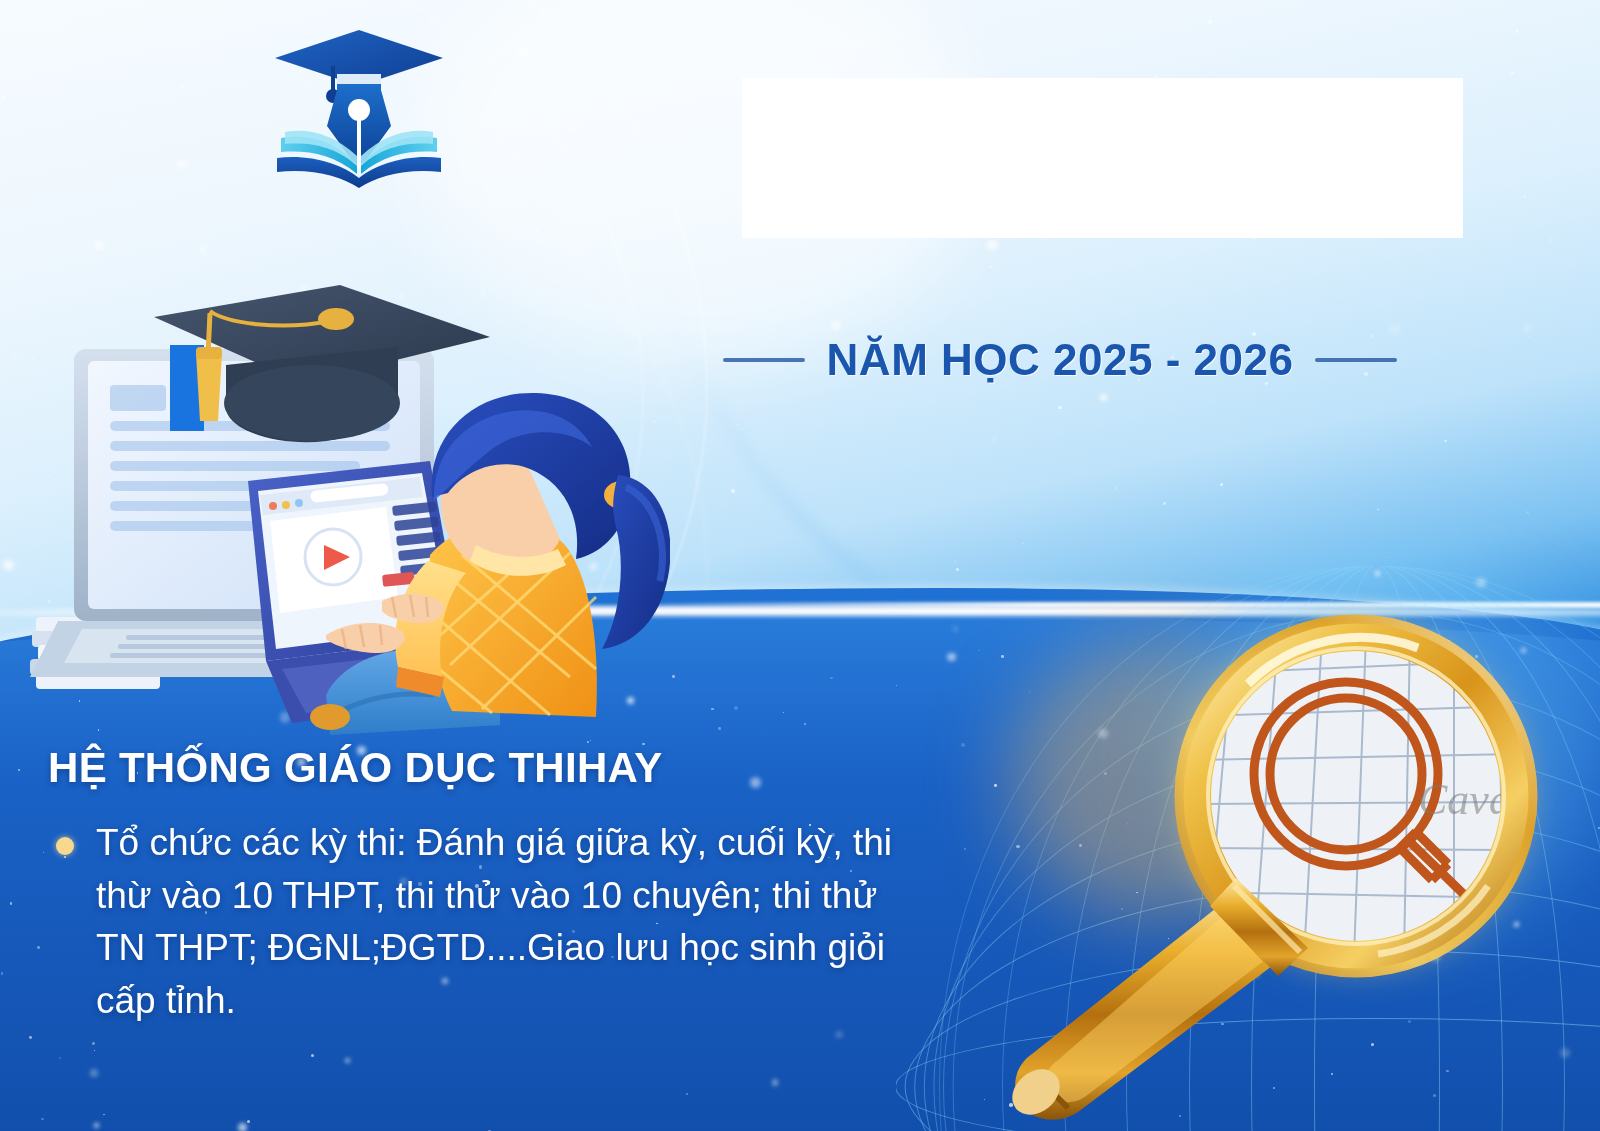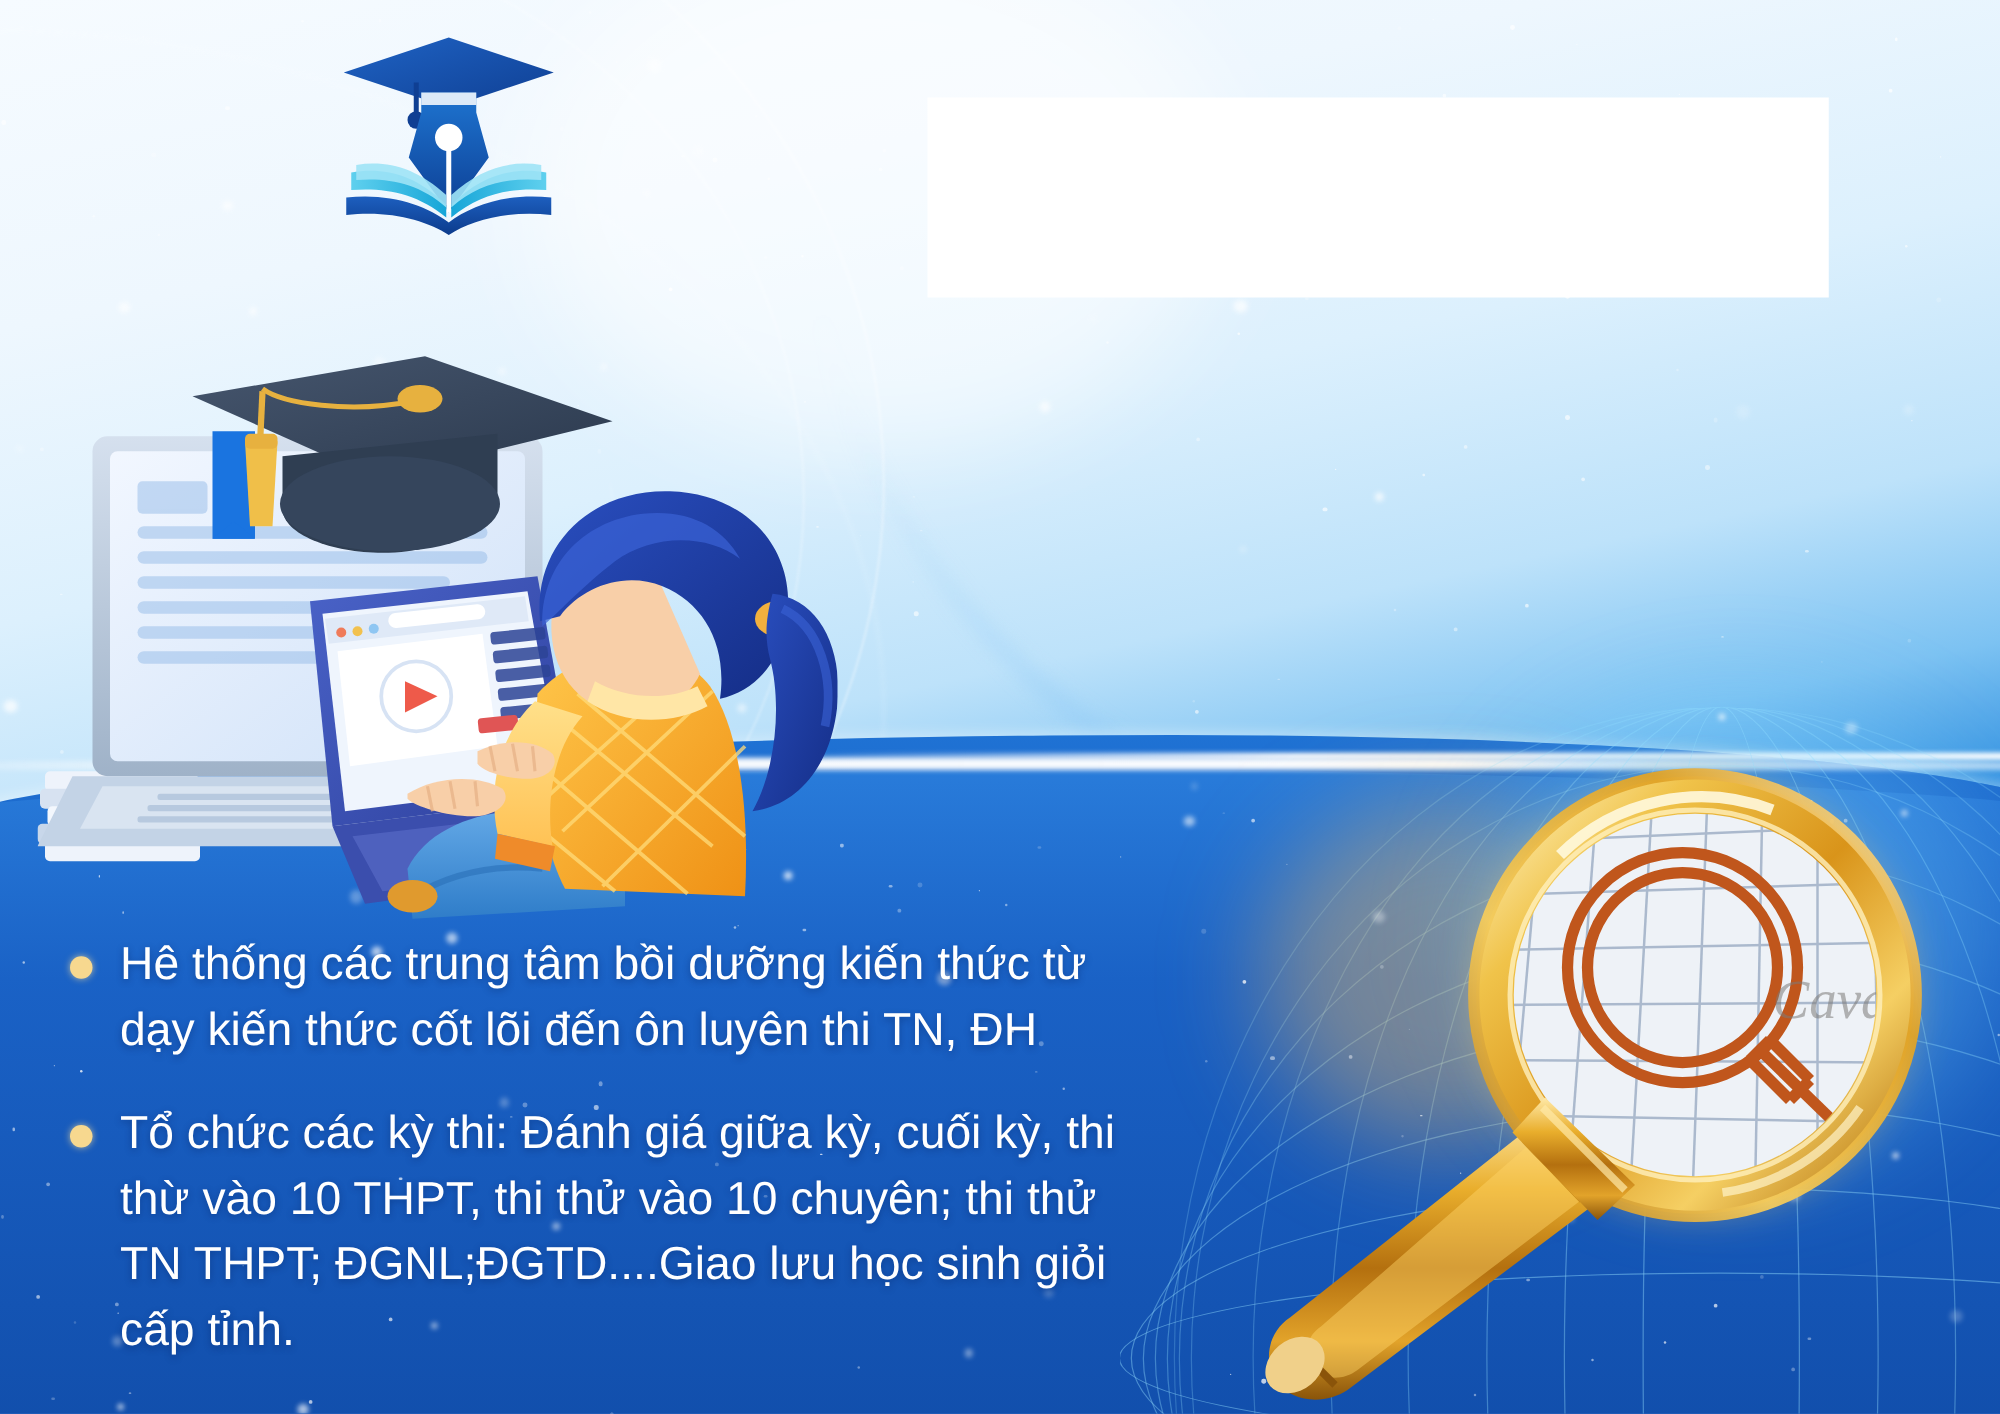--- a/index.html
+++ b/index.html
@@ -662,27 +662,29 @@
         <ellipse cx="592" cy="270" rx="18" ry="14" fill="#f2b03e"></ellipse>
         <path d="M588 250 C628 254 648 300 638 352 C630 394 604 420 572 424 C590 392 596 340 586 302 C582 286 582 272 588 250 Z" fill="url(#hairG)"></path>
         <path d="M596 262 C626 276 638 318 630 356" stroke="#3a63d6" stroke-width="7" fill="none" opacity=".6"></path>
 
         <path d="M446 320 C470 334 504 336 528 324 L536 340 C506 356 466 354 440 336 Z" fill="#ffe6a6"></path>
       </g>
     </svg>
   </div>
 
   <div class="title-panel"></div>
+  <div class="title-year-row">
+    <span class="yr-dash"></span>
+    <span class="title-year">NĂM HỌC 2025 - 2026</span>
+    <span class="yr-dash"></span>
+  </div>
 
   <div class="info">
+    <h2 class="info-head">HỆ THỐNG GIÁO DỤC THIHAY</h2>
     <ul class="bullets">
-      <li class="bullet">
-        <span class="dot"></span>
-        <span>Hê thống các trung tâm bồi dưỡng kiến thức từ dạy kiến thức cốt lõi đến ôn luyên thi TN, ĐH</span>
-      </li>
       <li class="bullet">
         <span class="dot"></span>
         <span>Tổ chức các kỳ thi: Đánh giá giữa kỳ, cuối kỳ, thi thừ vào 10 THPT, thi thử vào 10 chuyên; thi thử TN THPT; ĐGNL;ĐGTD....Giao lưu học sinh giỏi cấp tỉnh.</span>
       </li>
     </ul>
   </div>
 
   <div class="mag">
     <svg width="660" height="580" viewBox="0 0 660 580" aria-hidden="true">
       <defs>

